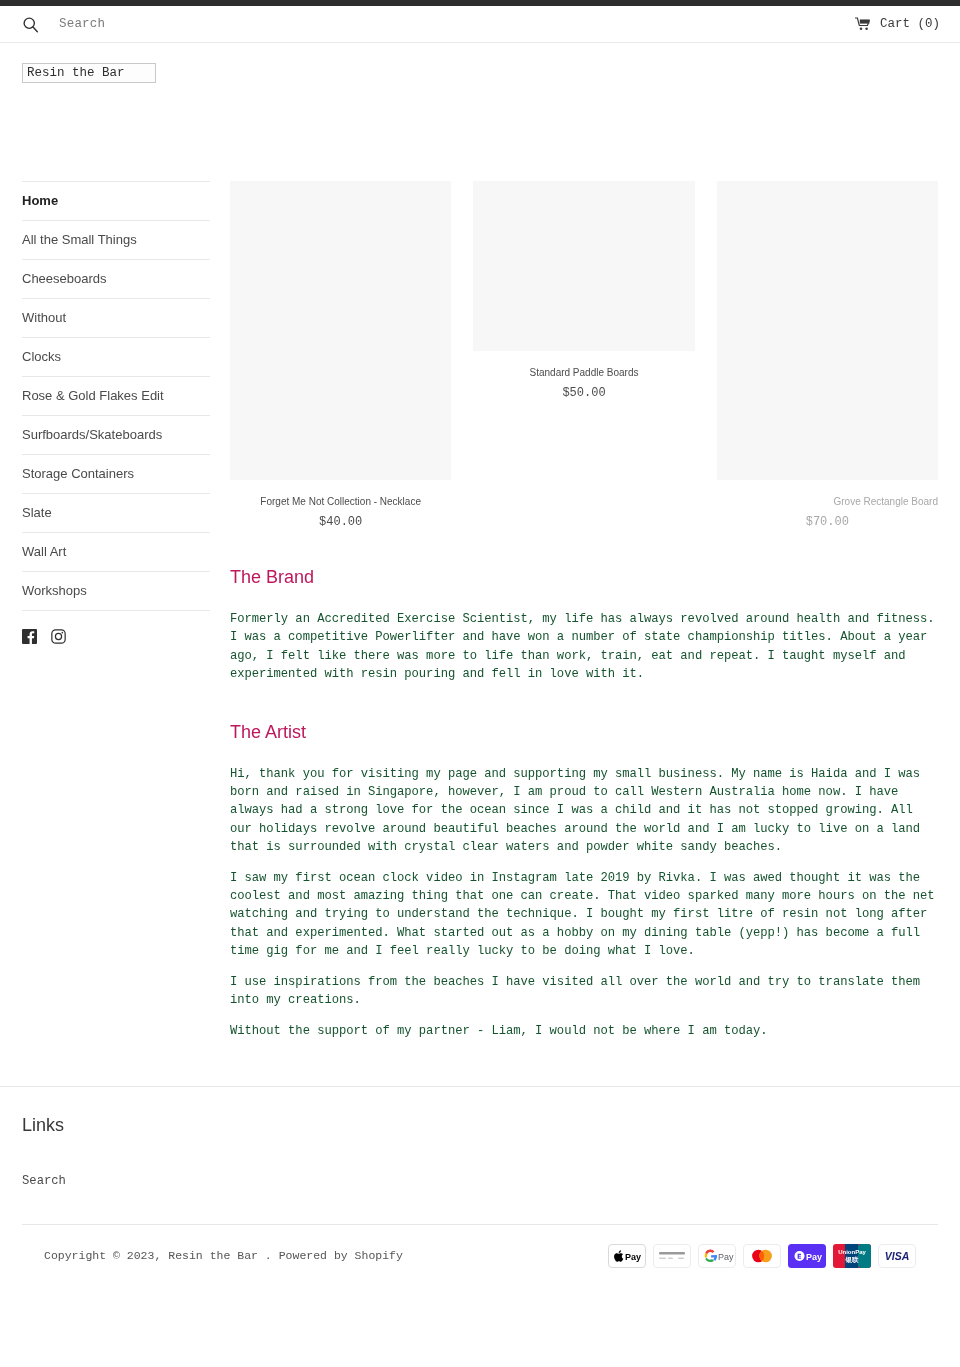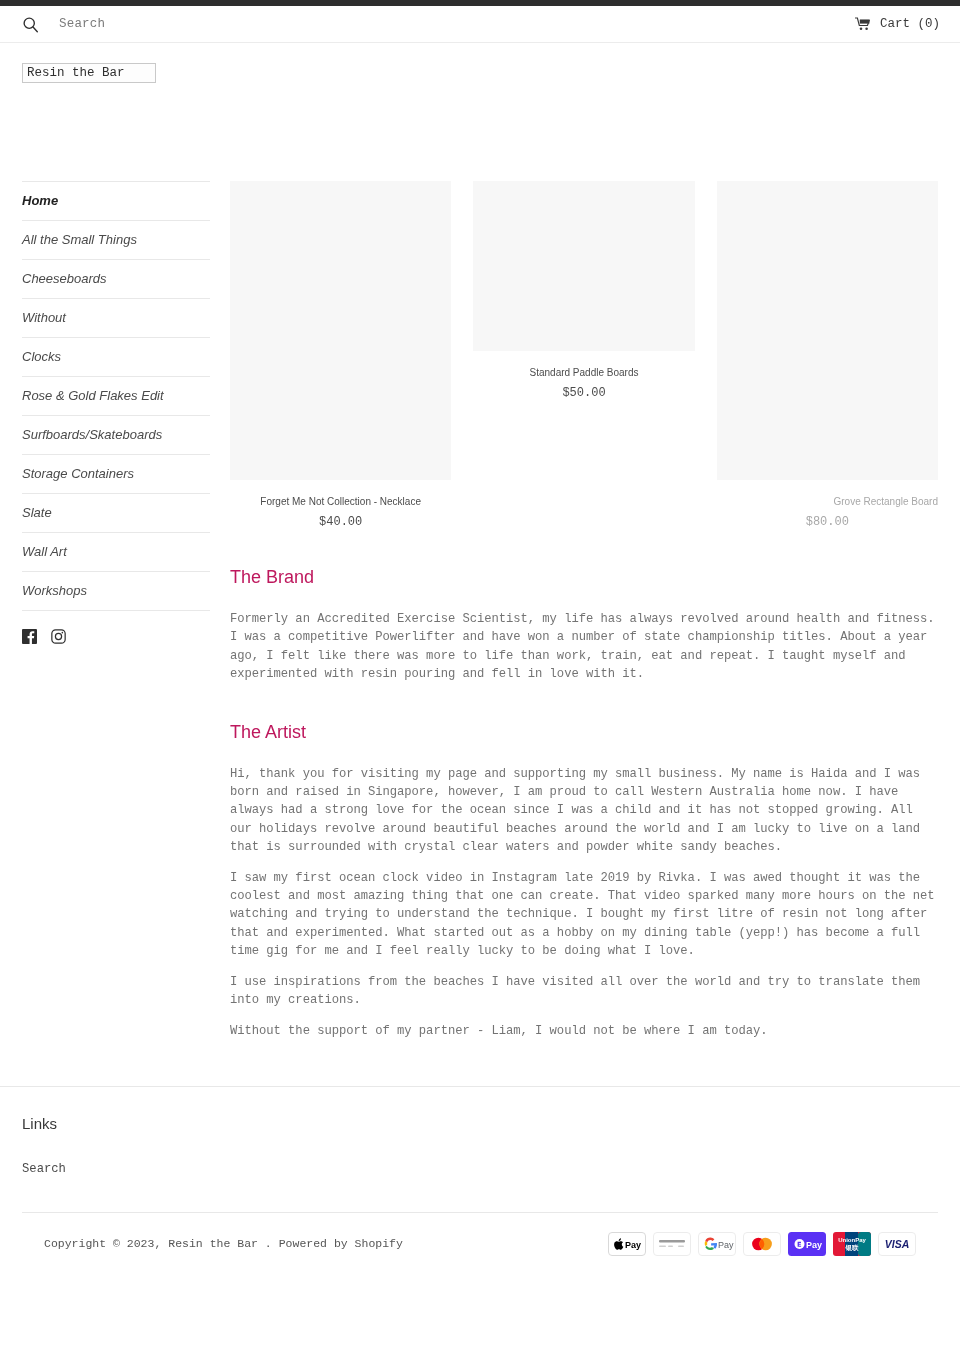--- a/index.html
+++ b/index.html
@@ -85,21 +85,20 @@
   }
   .nav-item {
     display: block;
     font-size: 13px;
     color: #4a4a4a;
     padding: 12px 0 12px 0;
     border-bottom: 1px solid #e8e8e8;
     text-decoration: none;
     cursor: pointer;
     line-height: 14px;
-    font-style: italic;
   }
   .nav-item.active { font-weight: bold; color: #222; }
 
   .social-row {
     display: flex;
     gap: 14px;
     padding-top: 18px;
     align-items: center;
   }
   .social-row a { display: block; line-height: 0; cursor: pointer; }
@@ -156,37 +155,37 @@
     font-size: 18px;
     font-weight: normal;
     color: #be185d;
     margin-bottom: 22px;
   }
   .rich-block { margin-top: 38px; }
   .rich-block p {
     font-family: "Liberation Mono", monospace;
     font-size: 12.2px;
     line-height: 18.4px;
-    color: #737373;
+    color: #14532d;
     margin-bottom: 12px;
     letter-spacing: -0.05px;
   }
   .rich-block p:last-child { margin-bottom: 0; }
 
   
   .footer {
     margin-top: 46px;
     border-top: 1px solid #e8e8e8;
     padding: 28px 22px 0 22px;
   }
   .footer-heading {
-    font-size: 15px;
+    font-size: 18px;
     font-weight: normal;
     color: #383838;
-    margin-bottom: 26px;
+    margin-bottom: 34px;
   }
   .footer-link {
     display: inline-block;
     font-family: "Liberation Mono", monospace;
     font-size: 12.2px;
     color: #4a4a4a;
     text-decoration: none;
     cursor: pointer;
   }
   .footer-bottom {
@@ -281,21 +280,21 @@
         <div class="product-price">$40.00</div>
       </div>
       <div class="product-card">
         <div class="product-thumb thumb-short"></div>
         <div class="product-title">Standard Paddle Boards</div>
         <div class="product-price">$50.00</div>
       </div>
       <div class="product-card">
         <div class="product-thumb thumb-mid"></div>
         <div class="product-title muted">Grove Rectangle Board</div>
-        <div class="product-price muted">$80.00</div>
+        <div class="product-price muted">$70.00</div>
       </div>
     </div>
 
     <section class="rich-block">
       <h2 class="rich-title">The Brand</h2>
       <p>Formerly an Accredited Exercise Scientist, my life has always revolved around health and fitness. I was a competitive Powerlifter and have won a number of state championship titles. About a year ago, I felt like there was more to life than work, train, eat and repeat. I taught myself and experimented with resin pouring and fell in love with it.</p>
     </section>
 
     <section class="rich-block">
       <h2 class="rich-title">The Artist</h2>

